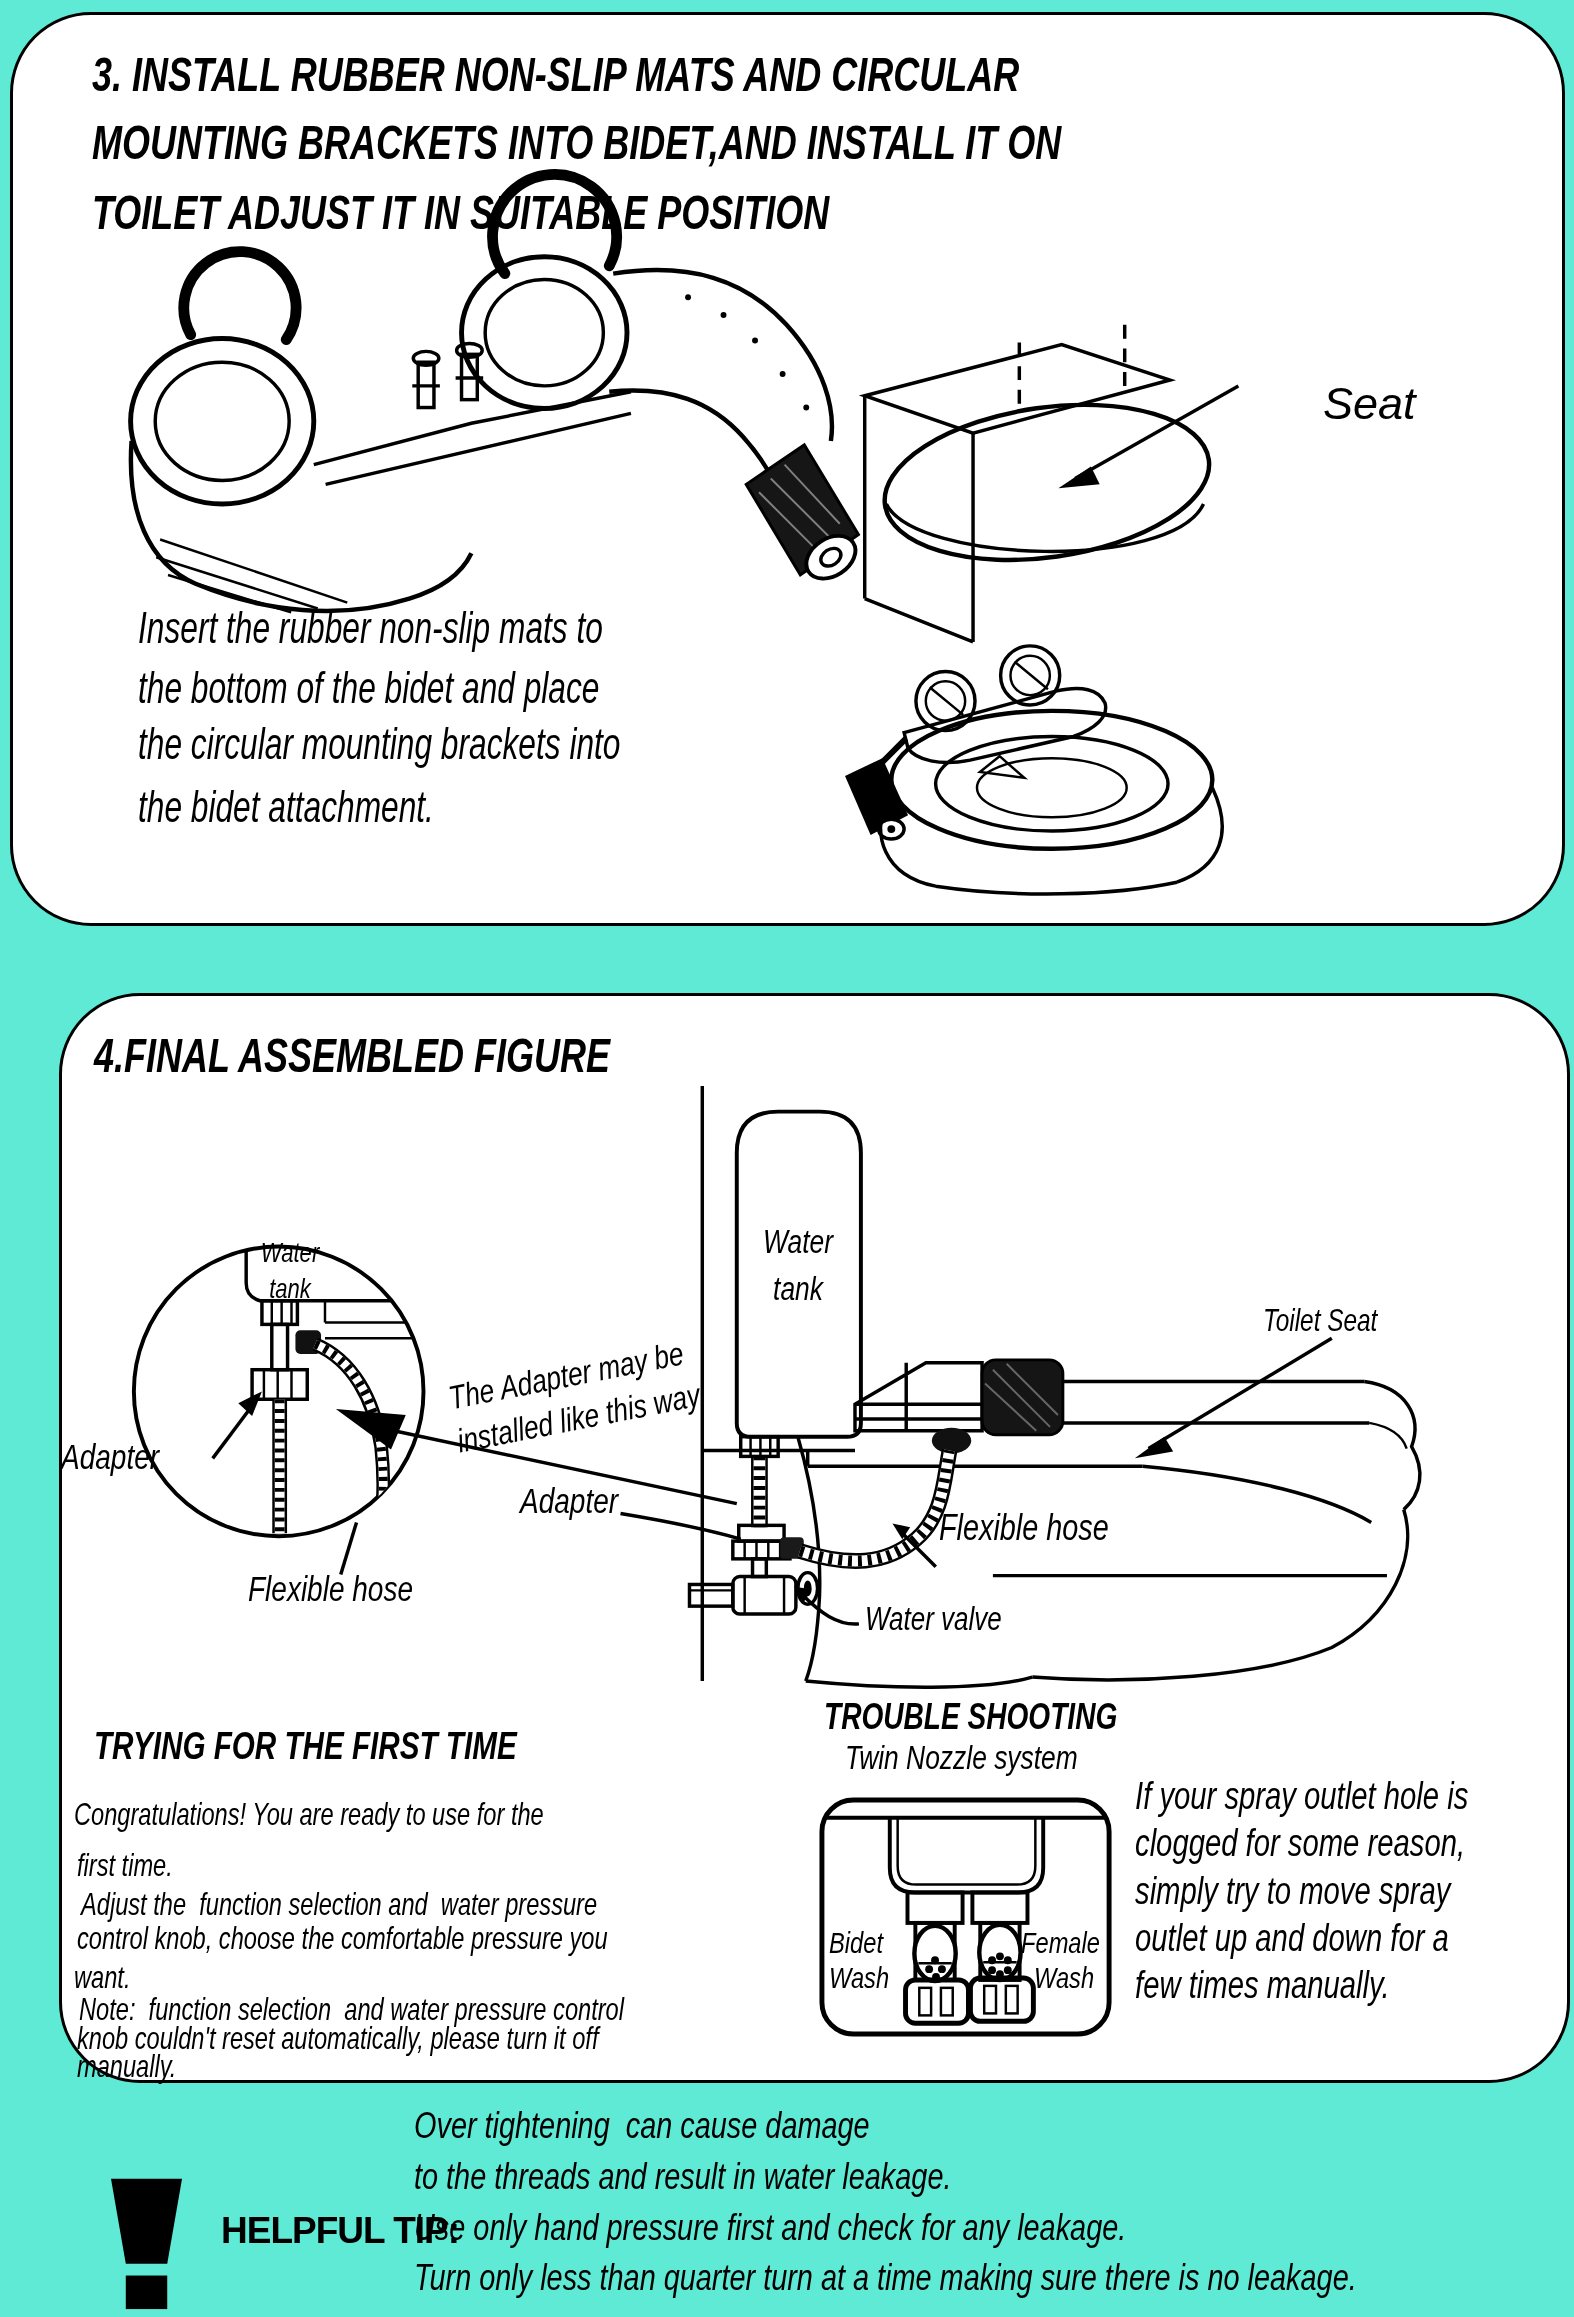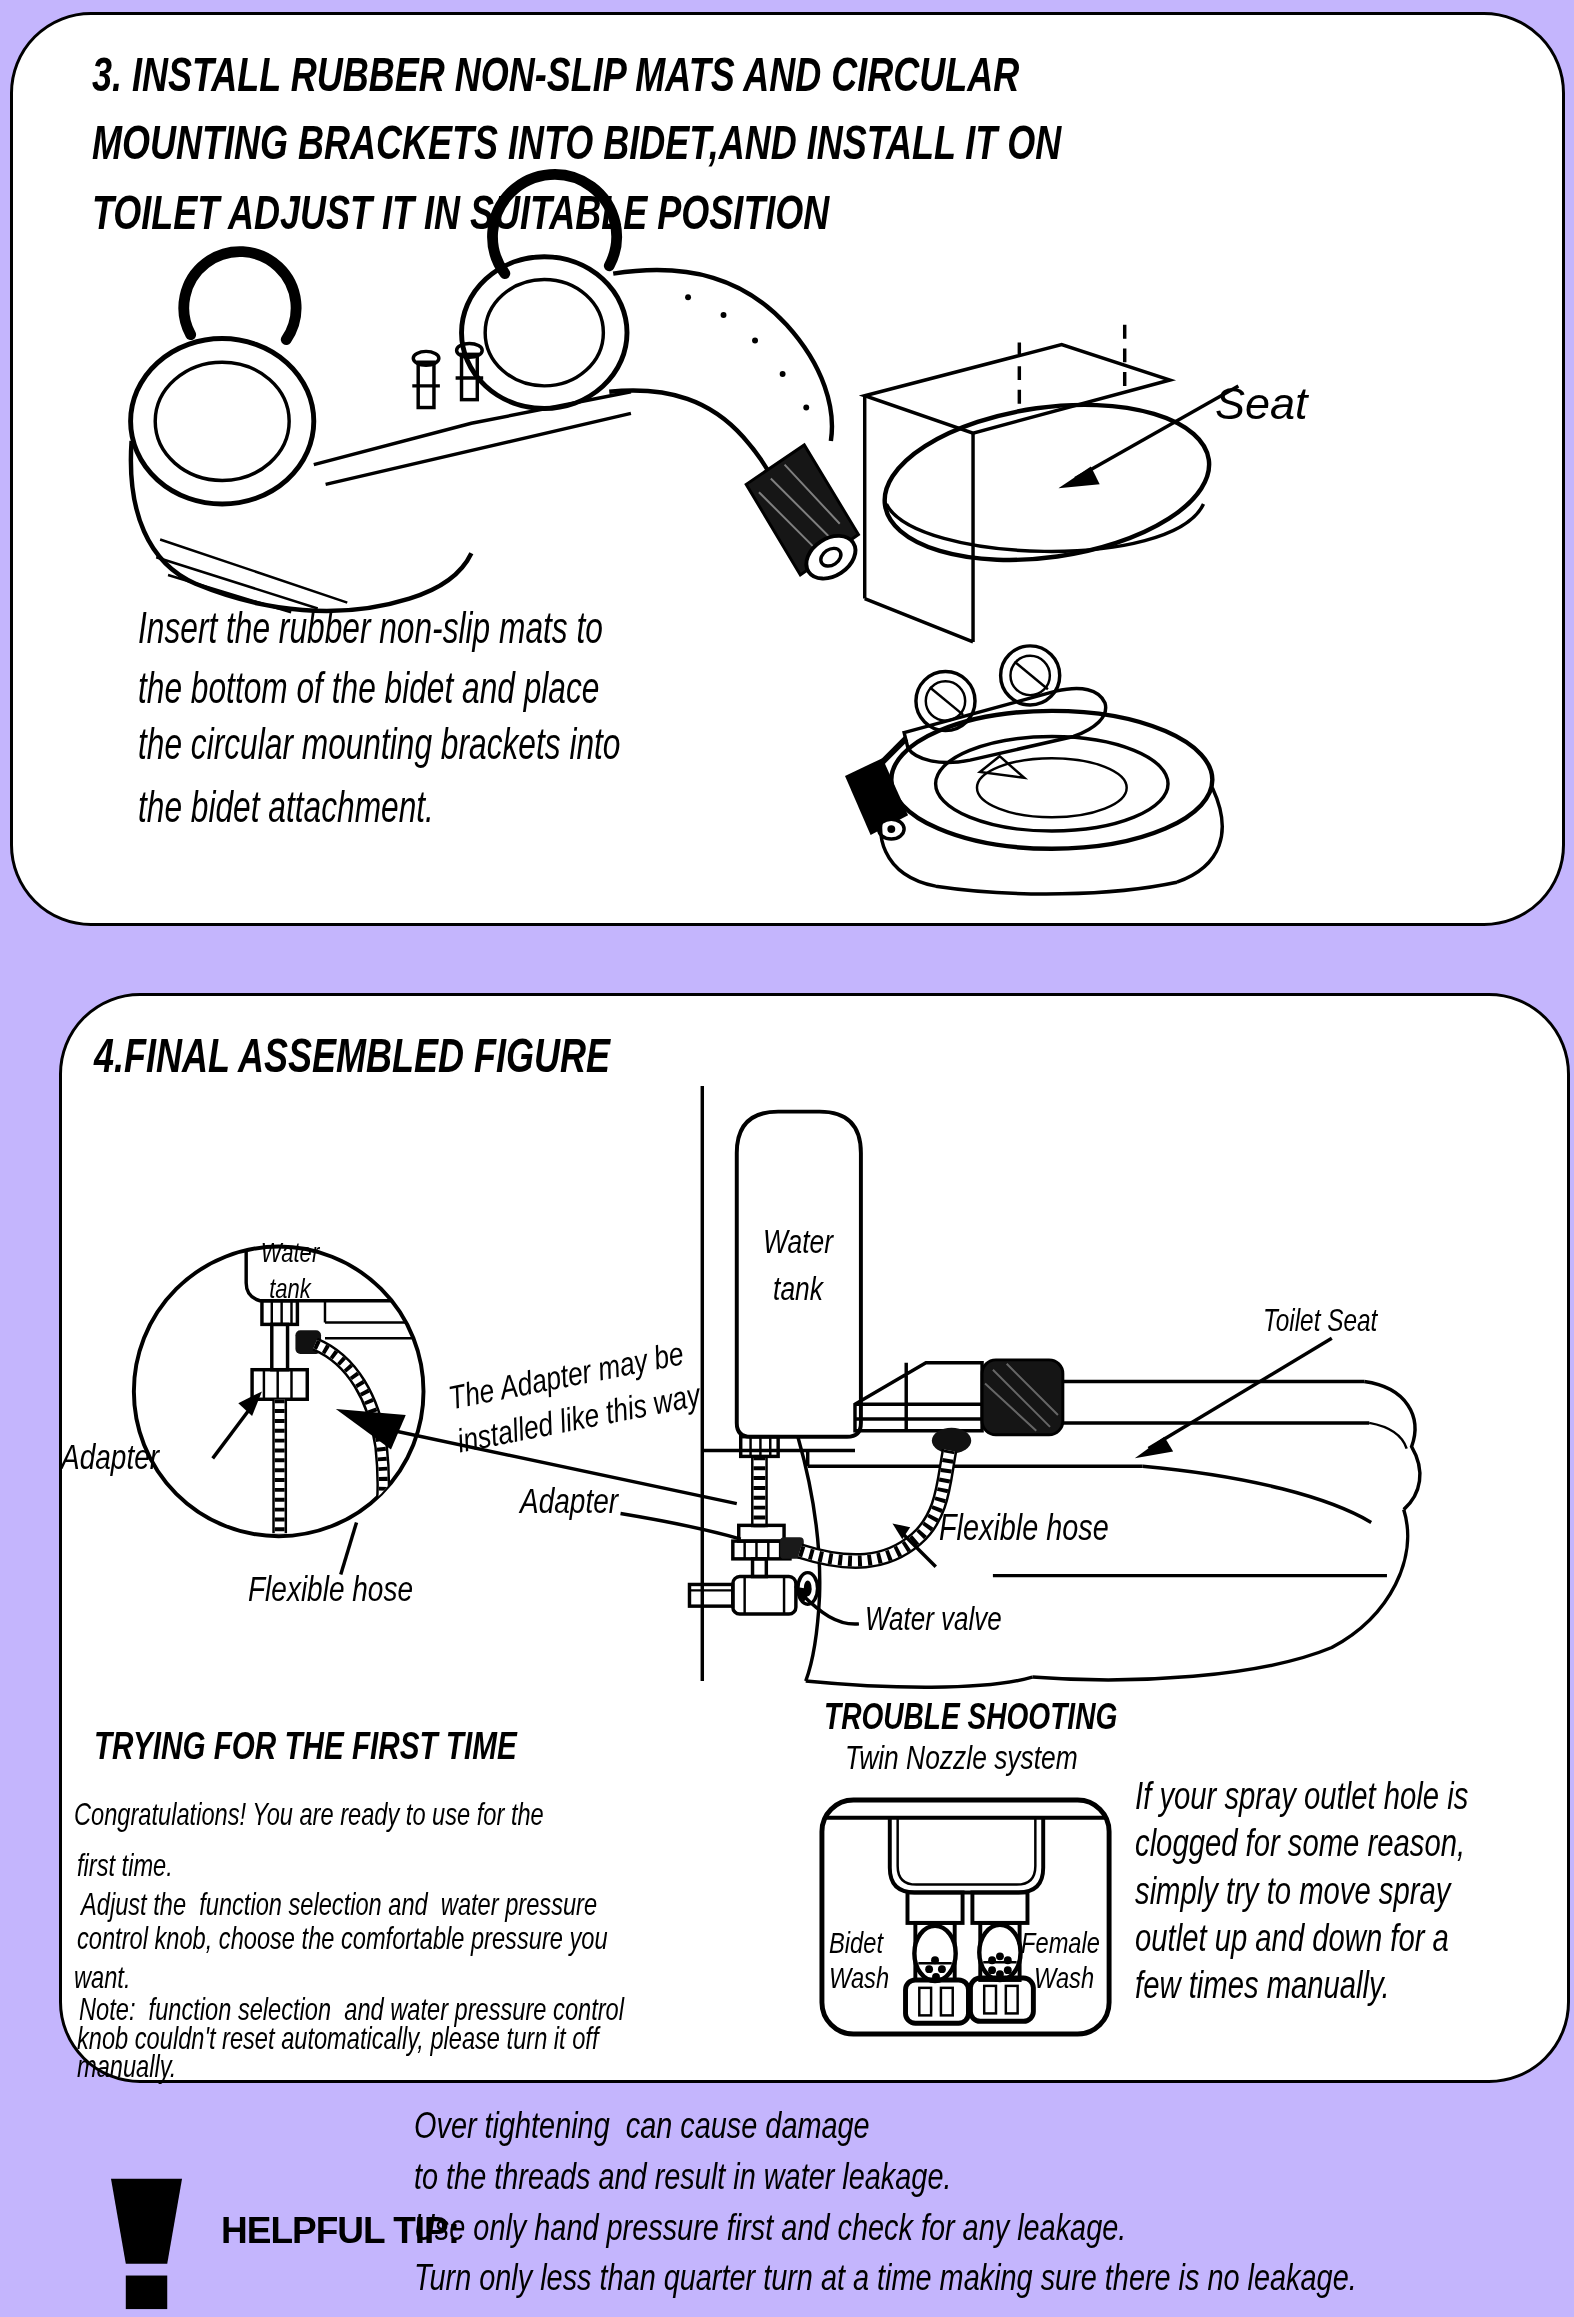--- a/index.html
+++ b/index.html
@@ -1,16 +1,16 @@
 <!DOCTYPE html>
 <html><head>
 <meta charset="utf-8">
 <style>
   html,body{margin:0;padding:0;background:#e8e8e8;}
-  #page{position:relative;width:1574px;height:2318px;background:#c4b5fd;overflow:hidden;
+  #page{position:relative;width:1574px;height:2318px;background:#5eead4;overflow:hidden;
         font-family:"Liberation Sans", sans-serif;color:#000;}
   .box{position:absolute;border:3.9px solid #000;border-radius:81px;background:#fff;}
   .lbl{position:absolute;white-space:pre;line-height:1.08;}
   .it{font-style:italic;}
   .bd{font-weight:bold;}
   .cx72{transform:scaleX(.72);transform-origin:0 0;}
   .cx75{transform:scaleX(.75);transform-origin:0 0;}
   .cx78{transform:scaleX(.78);transform-origin:0 0;}
   .cx80{transform:scaleX(.80);transform-origin:0 0;}
   .cxc{transform:scaleX(.80);transform-origin:50% 0;text-align:center;}
@@ -80,21 +80,21 @@
     <path class="ln" style="stroke-width:6px" d="M920,750 L878,792"></path>
     <polygon points="858,788 896,770 922,828 884,848" fill="#000"></polygon>
     <ellipse cx="905" cy="842" rx="13" ry="10" fill="#fff" stroke="#000" stroke-width="3.5"></ellipse>
     <circle cx="905" cy="842" r="4" fill="#000"></circle>
     <ellipse class="ln" style="stroke-width:4.5px" cx="1068" cy="792" rx="163" ry="70"></ellipse>
     <ellipse class="ln" cx="1068" cy="796" rx="118" ry="48"></ellipse>
     <ellipse class="ln thin" cx="1068" cy="800" rx="76" ry="30"></ellipse>
     <path class="ln" d="M905,800 C880,850 900,890 950,900 M1231,800 C1252,845 1240,880 1195,896 M950,900 C1030,912 1130,910 1195,896"></path>
   </svg>
 
-  <div class="lbl it" style="left:1215px;top:380px;font-size:45px;">Seat</div>
+  <div class="lbl it" style="left:1323px;top:380px;font-size:45px;">Seat</div>
   <svg style="left:1024px;top:374px;" width="236" height="138" viewBox="1040 380 240 140">
     <path class="ln" d="M1258,392 L1092,486"></path>
     <polygon points="1075,496 1108,474 1117,492" fill="#000"></polygon>
   </svg>
 
   <div class="lbl it cx72" style="left:138px;top:604px;font-size:44px;">Insert the rubber non-slip mats to</div>
   <div class="lbl it cx72" style="left:138px;top:664px;font-size:44px;">the bottom of the bidet and place</div>
   <div class="lbl it cx72" style="left:138px;top:720px;font-size:44px;">the circular mounting brackets into</div>
   <div class="lbl it cx72" style="left:138px;top:783px;font-size:44px;">the bidet attachment.</div>
 

